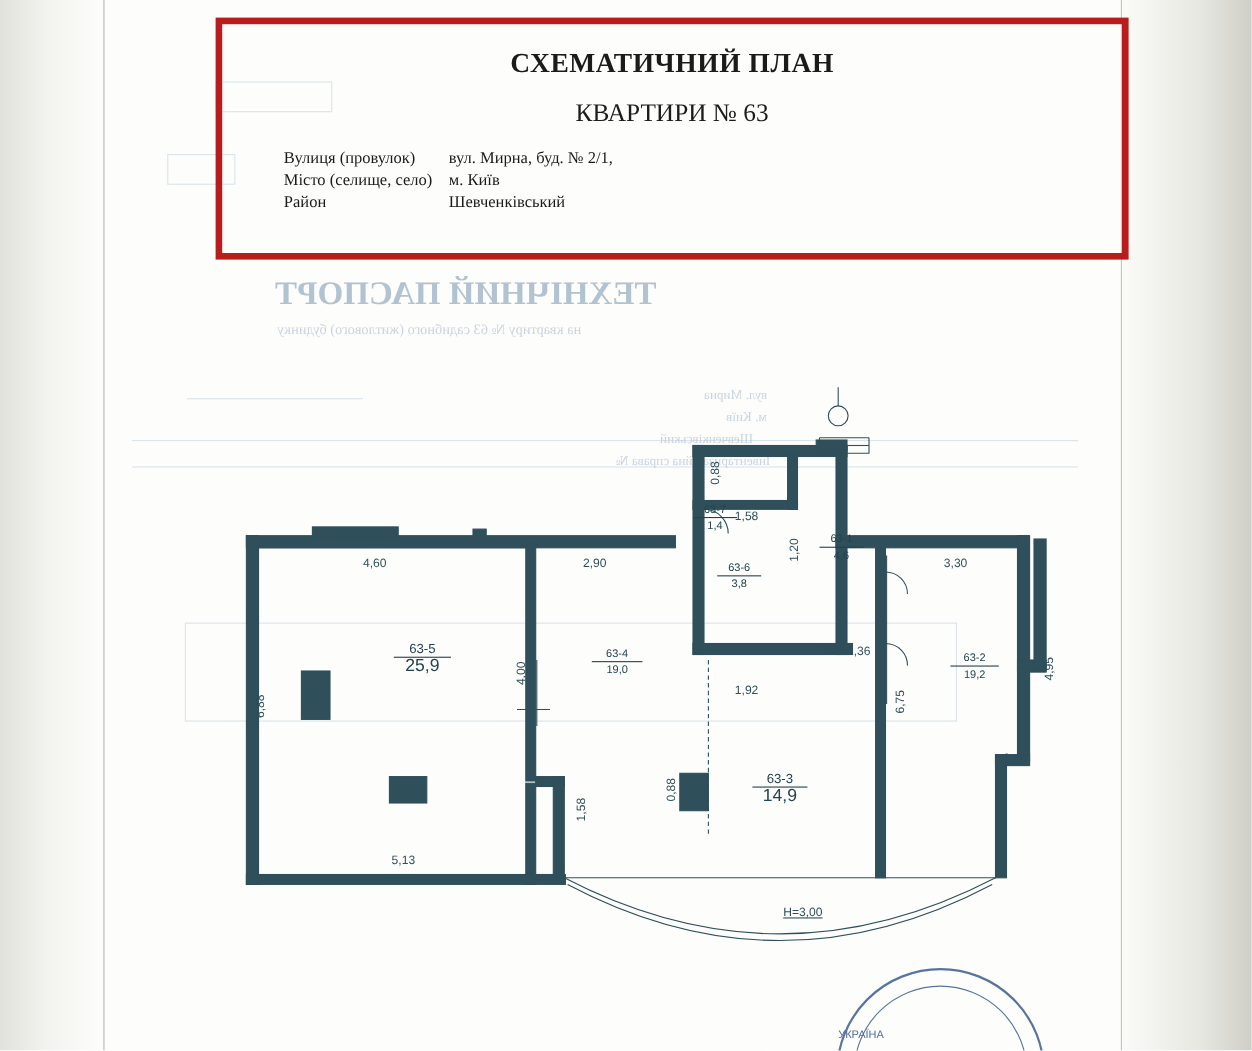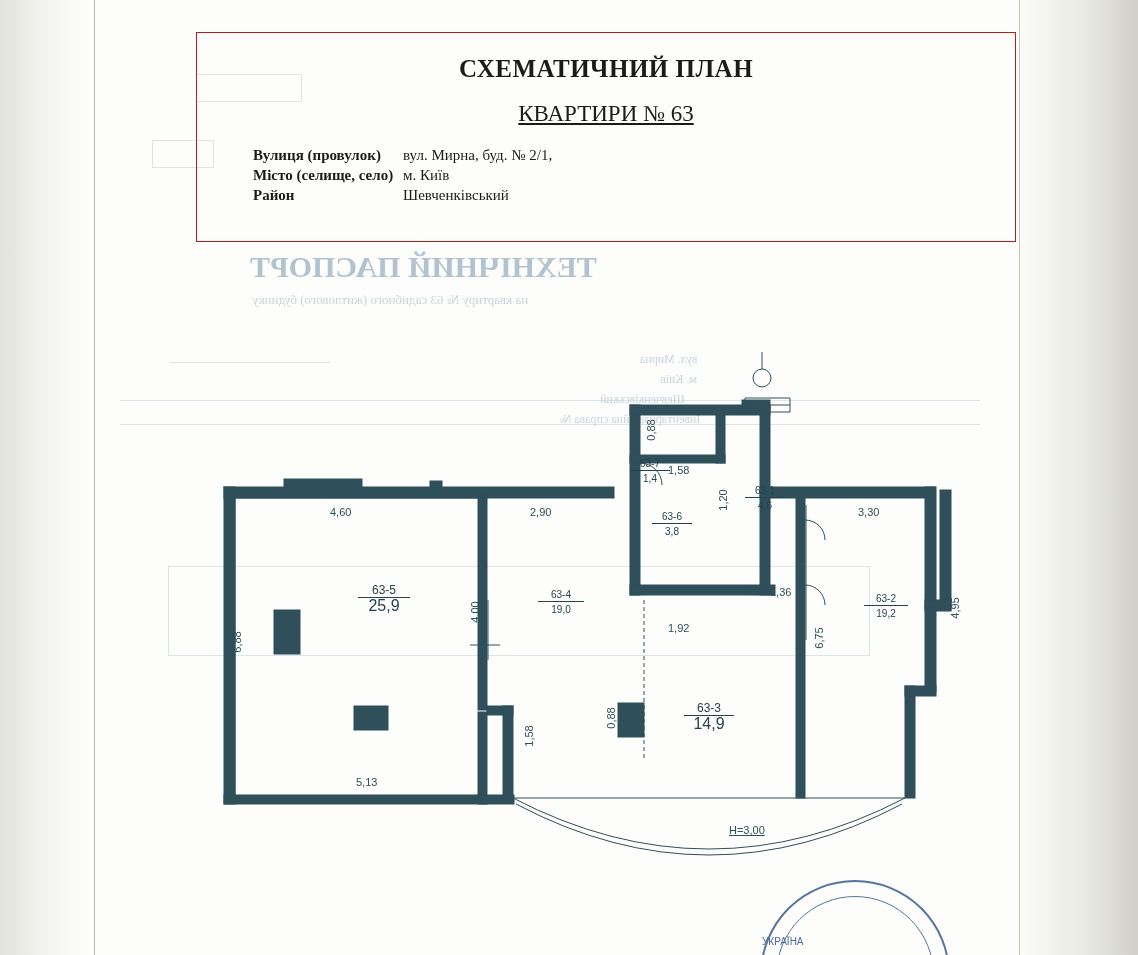--- a/index.html
+++ b/index.html
@@ -31,34 +31,34 @@
     white-space:nowrap;
     pointer-events:none;
   }
   .ghost.heavy{color:#8aa3bb;opacity:.65;font-weight:bold;}
   .ghostbox{position:absolute;border:1px solid #b9cbdc;opacity:.5;pointer-events:none;}
   .ghostline{position:absolute;background:#b9cbdc;opacity:.5;height:1px;pointer-events:none;}
 
   
   .titlebox{
     position:absolute;left:196px;top:16px;width:818px;height:208px;
-    border:1px solid #b91c1c;background:transparent;margin-top:16px;
+    border:6px solid #b91c1c;background:transparent;
   }
   .t-main{
     text-align:center;font-size:25px;font-weight:bold;letter-spacing:.5px;
     margin-top:22px;
   }
   .t-sub{
-    text-align:center;font-size:23px;margin-top:18px;text-decoration:underline;
+    text-align:center;font-size:23px;margin-top:18px;
   }
   .addr{
     position:absolute;left:56px;top:112px;font-size:15px;line-height:20px;
   }
   .addr-col{display:flex;}
-  .addr-lbl{width:150px;font-weight:bold;}
+  .addr-lbl{width:150px;}
   .addr-val{}
 
   .scale{
     position:absolute;left:0;top:262px;width:1138px;text-align:center;
     font-size:22px;
   }
 
   
   .plan{position:absolute;left:0;top:0;width:1138px;height:955px;pointer-events:none;}
   .lbl{
@@ -208,21 +208,21 @@
   <div class="lbl" style="left:668px;top:622px;">1,92</div>
   <div class="lbl" style="left:770px;top:586px;">1,36</div>
   <div class="lbl vert" style="left:944px;top:602px;">4,95</div>
   <div class="lbl vert" style="left:464px;top:606px;">4,00</div>
   <div class="lbl vert" style="left:808px;top:632px;">6,75</div>
   <div class="lbl vert" style="left:226px;top:636px;">6,88</div>
   <div class="lbl vert" style="left:518px;top:730px;">1,58</div>
   <div class="lbl vert" style="left:600px;top:712px;">0,88</div>
   <div class="lbl" style="left:356px;top:776px;">5,13</div>
   <div class="lbl" style="left:912px;top:684px;">3,40</div>
-  <div class="lbl" style="left:729px;top:824px;text-decoration:underline;">H=3,00</div>
+  <div class="lbl" style="left:712px;top:824px;text-decoration:underline;">H=3,00</div>
 
   <div class="room small" style="left:630px;top:420px;width:40px;margin-top:37px;">
     <span class="num">63-7</span>
     <span class="area">1,4</span>
   </div>
   <div class="room small" style="left:745px;top:484px;width:40px;">
     <span class="num">63-1</span>
     <span class="area">4,6</span>
   </div>
   <div class="room small" style="left:652px;top:510px;width:40px;">

